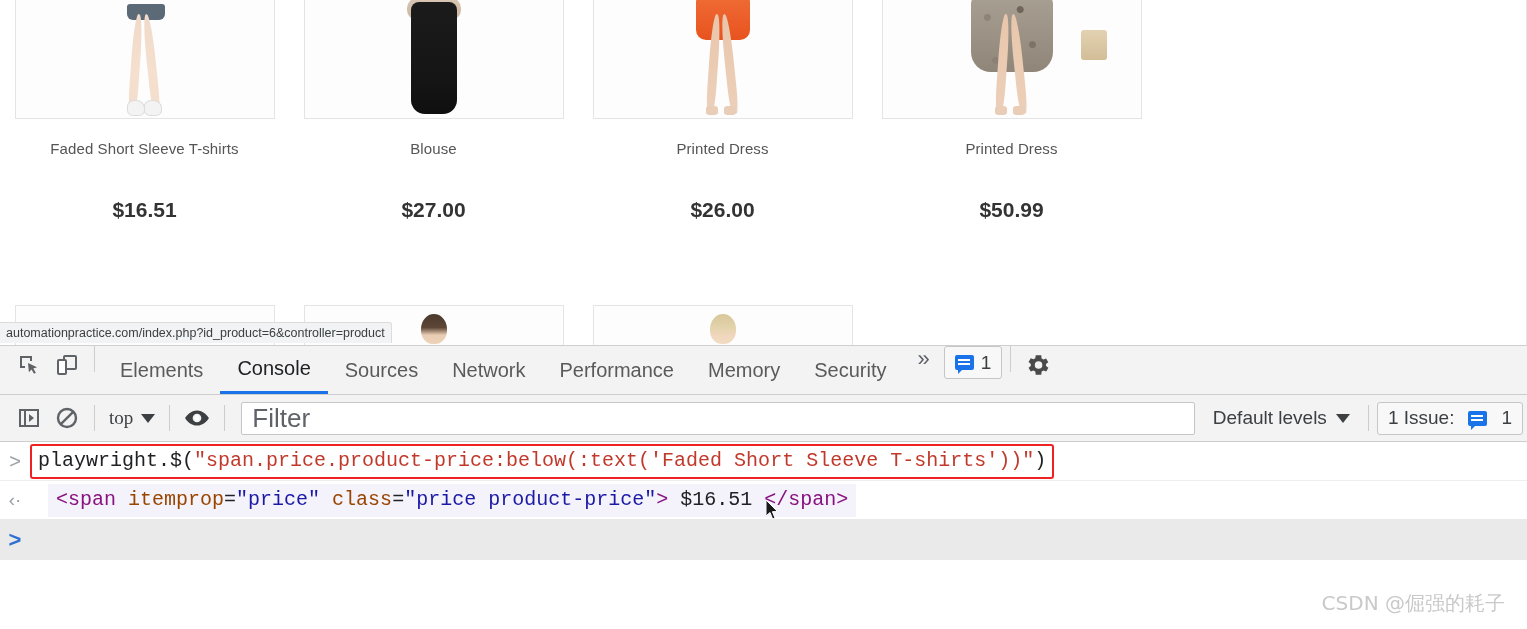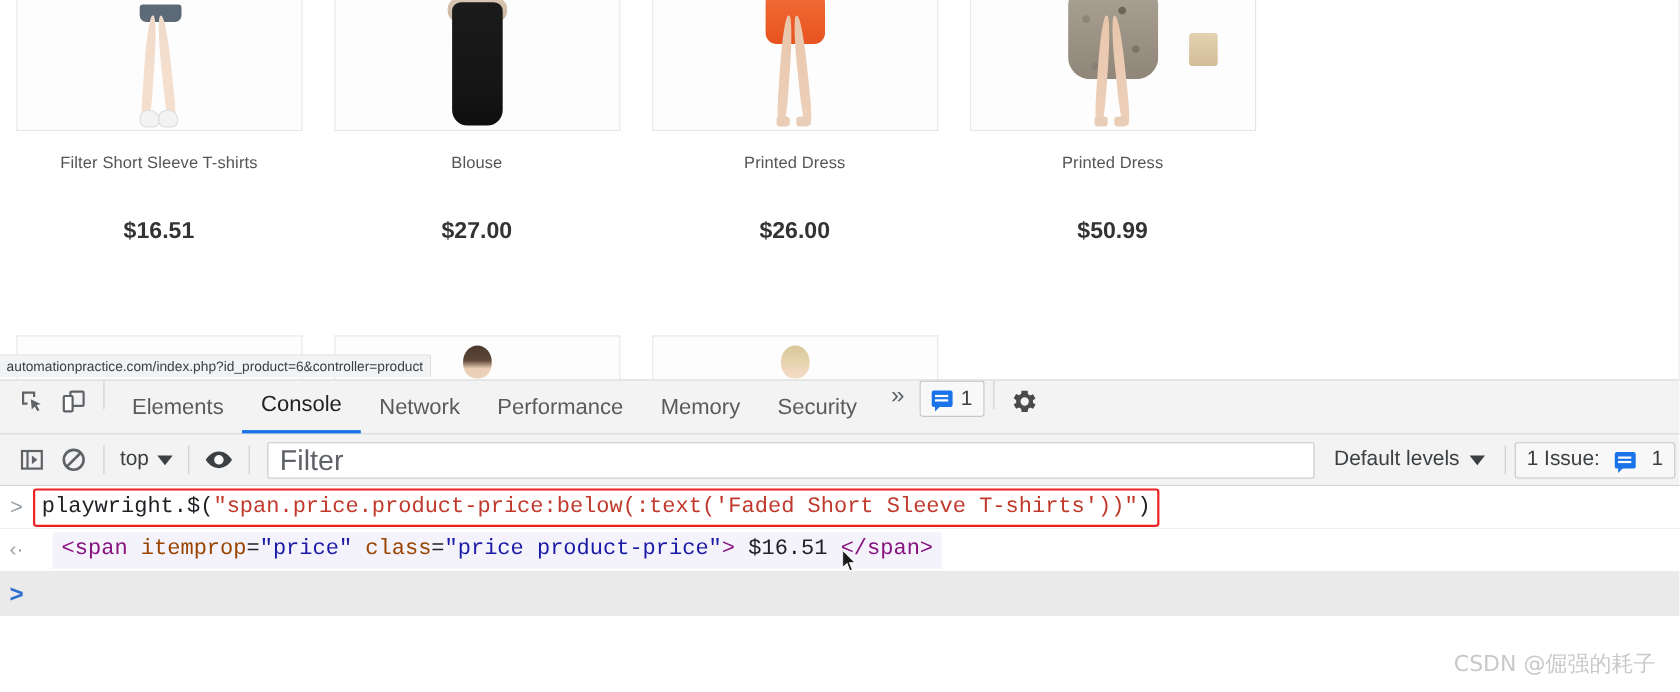--- a/index.html
+++ b/index.html
@@ -328,20 +328,21 @@
     box-sizing: border-box;
   }
   .ctx-select {
     display: flex;
     align-items: center;
     gap: 8px;
     font-size: 19px;
     color: #3c4043;
     padding: 0 6px;
     cursor: default;
+    font-family: Liberation Serif, serif;
   }
   .caret {
     width: 0; height: 0;
     border-left: 7px solid transparent;
     border-right: 7px solid transparent;
     border-top: 9px solid #3c4043;
   }
   .filter-input {
     flex: 1;
     height: 33px;
@@ -475,21 +476,21 @@
         <div class="photo">
           <div class="legs">
             <div class="shorts"></div>
             <div class="leg l"></div>
               <div class="leg r"></div>
             <div class="shoe l"></div>
               <div class="shoe r"></div>
           </div>
         </div>
       </div>
-      <div class="product-title">Filter Short Sleeve T-shirts</div>
+      <div class="product-title">Faded Short Sleeve T-shirts</div>
       <div class="product-price">$16.51</div>
     </div>
 
     <div class="product-cell">
       <div class="thumb-frame">
         <div class="photo">
           <div class="arm"></div>
             <div class="watch"></div>
           <div class="pants"></div>
         </div>
@@ -575,20 +576,21 @@
       <svg width="24" height="24" viewBox="0 0 24 24">
         <rect x="9" y="3" width="12" height="13" rx="1" fill="none" stroke="#5f6368" stroke-width="2"></rect>
         <rect x="3" y="7" width="8" height="14" rx="1" fill="#ffffff" stroke="#5f6368" stroke-width="2"></rect>
       </svg>
     </div>
 
     <div class="vsep"></div>
 
     <div class="dt-tab">Elements</div>
     <div class="dt-tab active">Console</div>
+    <div class="dt-tab">Sources</div>
     <div class="dt-tab">Network</div>
     <div class="dt-tab">Performance</div>
     <div class="dt-tab">Memory</div>
     <div class="dt-tab">Security</div>
 
     <div class="dt-more">»</div>
 
     <div class="issues-pill">
       <span class="msg-icon"></span>
       <span>1</span>

